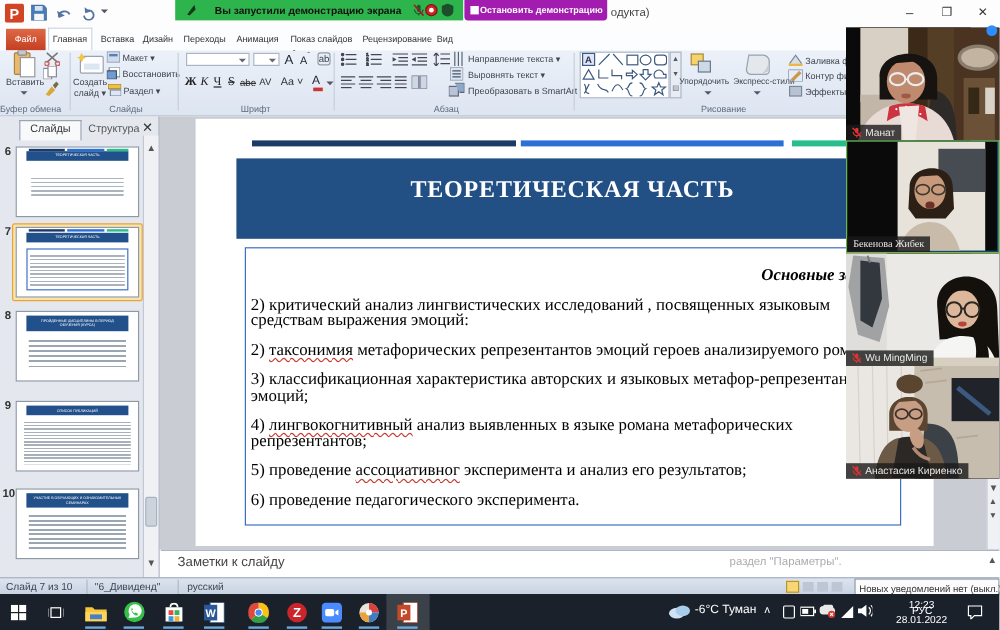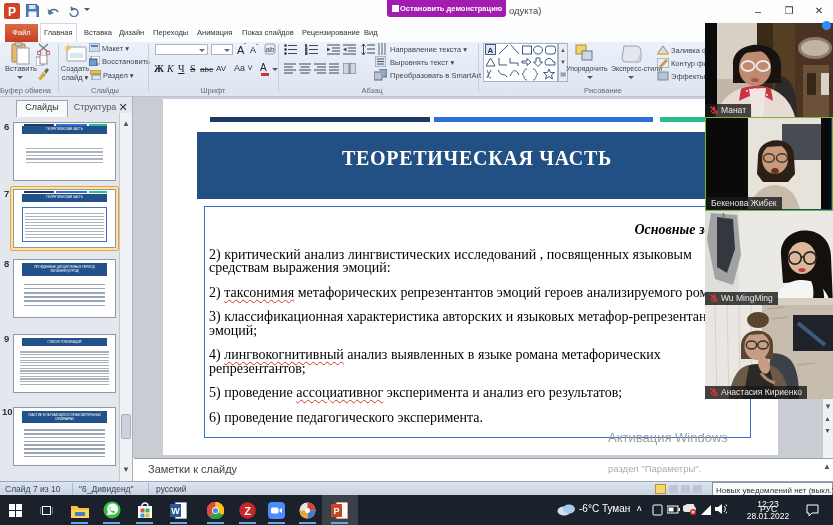--- a/index.html
+++ b/index.html
@@ -103,20 +103,38 @@
   </svg>
   <svg style="left:66px;top:5px" width="14" height="12" viewBox="0 0 14 12">
     <path d="M4 8 a4 4 0 1 0 1.2 -3.2" stroke="#56749e" stroke-width="1.5" fill="none"></path>
     <path d="M4.5 1 L5 6 L9.5 4.5 Z" fill="#56749e"></path>
   </svg>
   <div style="left:84px;top:8px;border:3px solid transparent;border-top-color:#556;"></div>
   <div class="winbtn" style="left:747px;font-size:11px;">–</div>
   <div class="winbtn" style="left:778px;">❐</div>
   <div class="winbtn" style="left:808px;">✕</div>
   <div id="wtitle" class="t">одукта)</div>
+</div>
+<div id="greenbar">
+  <svg style="left:8px;top:3px" width="11" height="11" viewBox="0 0 11 11">
+    <path d="M2 9 L8 1 L9 5 L4 10 Z" fill="#123b1c"></path>
+  </svg>
+  <div class="txt t">Вы запустили демонстрацию экрана</div>
+  <svg style="left:198px;top:3px" width="10" height="11" viewBox="0 0 10 11">
+    <rect x="3.5" y="1" width="3" height="6" rx="1.5" fill="#20542c"></rect>
+    <path d="M1.5 5 a3.5 3.5 0 0 0 7 0 M5 8.5 V10" stroke="#20542c" fill="none"></path>
+    <line x1="1" y1="1" x2="9" y2="10" stroke="#9c2121" stroke-width="1.4"></line>
+  </svg>
+  <svg style="left:208px;top:3px" width="11" height="11" viewBox="0 0 11 11">
+    <circle cx="5.5" cy="5.5" r="4.7" fill="#c22" stroke="#7c1414"></circle>
+    <circle cx="5.5" cy="5.5" r="2" fill="#fff"></circle>
+  </svg>
+  <svg style="left:222px;top:3px" width="10" height="11" viewBox="0 0 10 11">
+    <path d="M5 0 L10 2 V6 C10 9 7 10.5 5 11 C3 10.5 0 9 0 6 V2 Z" fill="#1e4d2a"></path>
+  </svg>
 </div>
 <div id="redbtn">
       <div class="sq"></div>
       <div class="txt t">Остановить демонстрацию</div>
     </div>
 
 <div id="tabrow">
   <div id="tabsel"></div>
   <div id="ftab">Файл</div>
   <div class="tab" style="left:44px;">Главная</div>
@@ -424,21 +442,20 @@
 <div id="slidetext">
   <p class="ctr">Основные задачи:</p>
   <p>2) критический анализ лингвистических исследований , посвященных языковым средствам выражения эмоций:</p>
   <p>2) <span class="sp">таксонимия</span> метафорических репрезентантов эмоций героев анализируемого романа;</p>
   <p>3) классификационная характеристика авторских и языковых метафор-репрезентантов эмоций;</p>
   <p>4) <span class="sp">лингвокогнитивный</span> анализ выявленных в языке романа метафорических репрезентантов;</p>
   <p>5) проведение <span class="sp">ассоциативног</span> эксперимента и анализ его результатов;</p>
   <p>6) проведение педагогического эксперимента.</p>
 </div>
 
-<div id="aw1" class="t">Активация Windows</div>
 <div id="aw3" class="t">раздел "Параметры".</div>
 
 <div id="notes">
       <div class="t">Заметки к слайду</div>
       <div style="left:689px;top:3px;font-size:8px;color:#555;">▲</div>
     </div>
 <div id="statusbar">
   <div class="t" style="left:5px;">Слайд 7 из 10</div>
   <div class="ssep" style="left:72px;"></div>
   <div class="t" style="left:79px;">"6_Дивиденд"</div>
@@ -612,21 +629,21 @@
           </g>
       <path d="M44 66 L48 94 L58 94 L61 65 Z" fill="#efe6e2"></path>
     </svg>
     <div class="vlabel"><svg width="8" height="9" viewBox="0 0 8 9">
             <rect x="2.6" y="0.5" width="2.8" height="4.5" rx="1.4" fill="#d33"></rect>
             <path d="M1 4 a3 3 0 0 0 6 0 M4 7 V8.5" stroke="#d33" fill="none"></path>
             <line x1="0.5" y1="0.5" x2="7.5" y2="8" stroke="#d33" stroke-width="1.2"></line>
           </svg>Манат</div>
   </div>
 
-  <div class="vtile" style="top:94px;border:1.5px solid #76b438;background:#0c4a6e;">
+  <div class="vtile" style="top:94px;border:1.5px solid #76b438;background:#0c4a6e;font-family:Liberation Serif, serif;">
     <svg width="125" height="91" viewBox="0 0 125 91">
       <rect width="125" height="91" fill="#0a0a0a"></rect>
       <rect x="42" y="0" width="73" height="91" fill="#e7e3db"></rect>
       <rect x="76" y="6" width="39" height="36" fill="#474c52"></rect>
 
       <path d="M52 38 C52 18 88 16 88 38 L89 56 L82 64 L57 64 L51 56 Z" fill="#2c2016"></path>
       <ellipse cx="69" cy="41" rx="13" ry="15" fill="#c79a7c"></ellipse>
       <path d="M54 36 C56 20 84 18 85 35 L76 28 L60 29 Z" fill="#2c2016"></path>
       <g fill="none" stroke="#40382e" stroke-width="1.4">
         <ellipse cx="63" cy="40" rx="5.5" ry="4.2"></ellipse>

